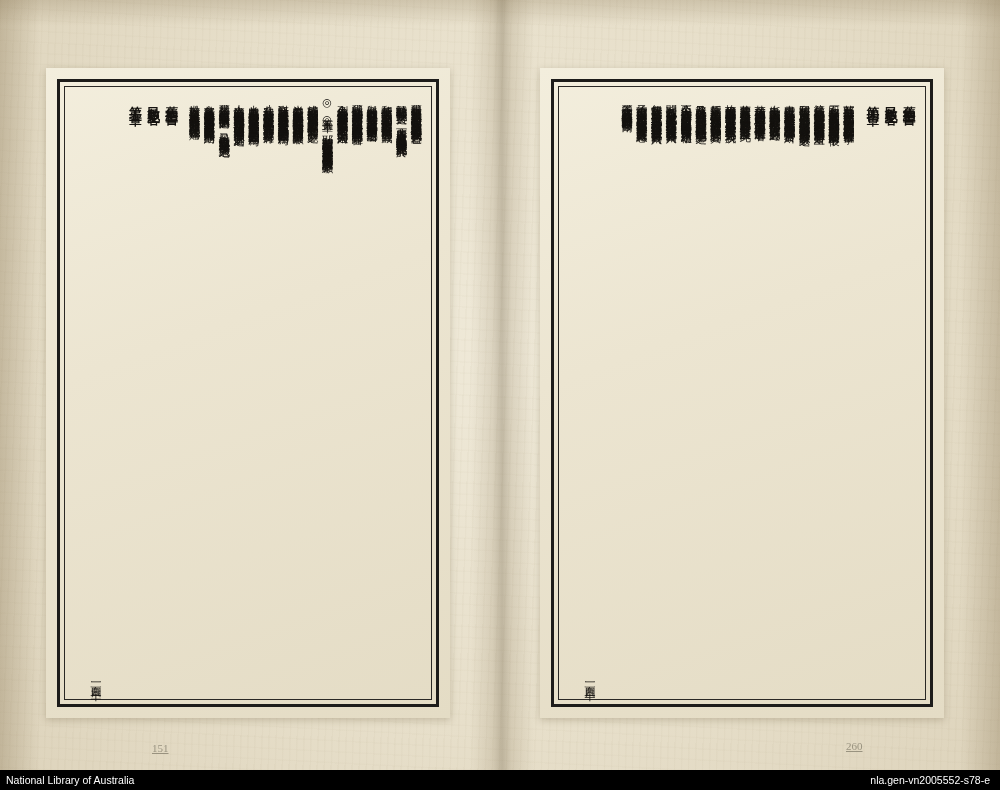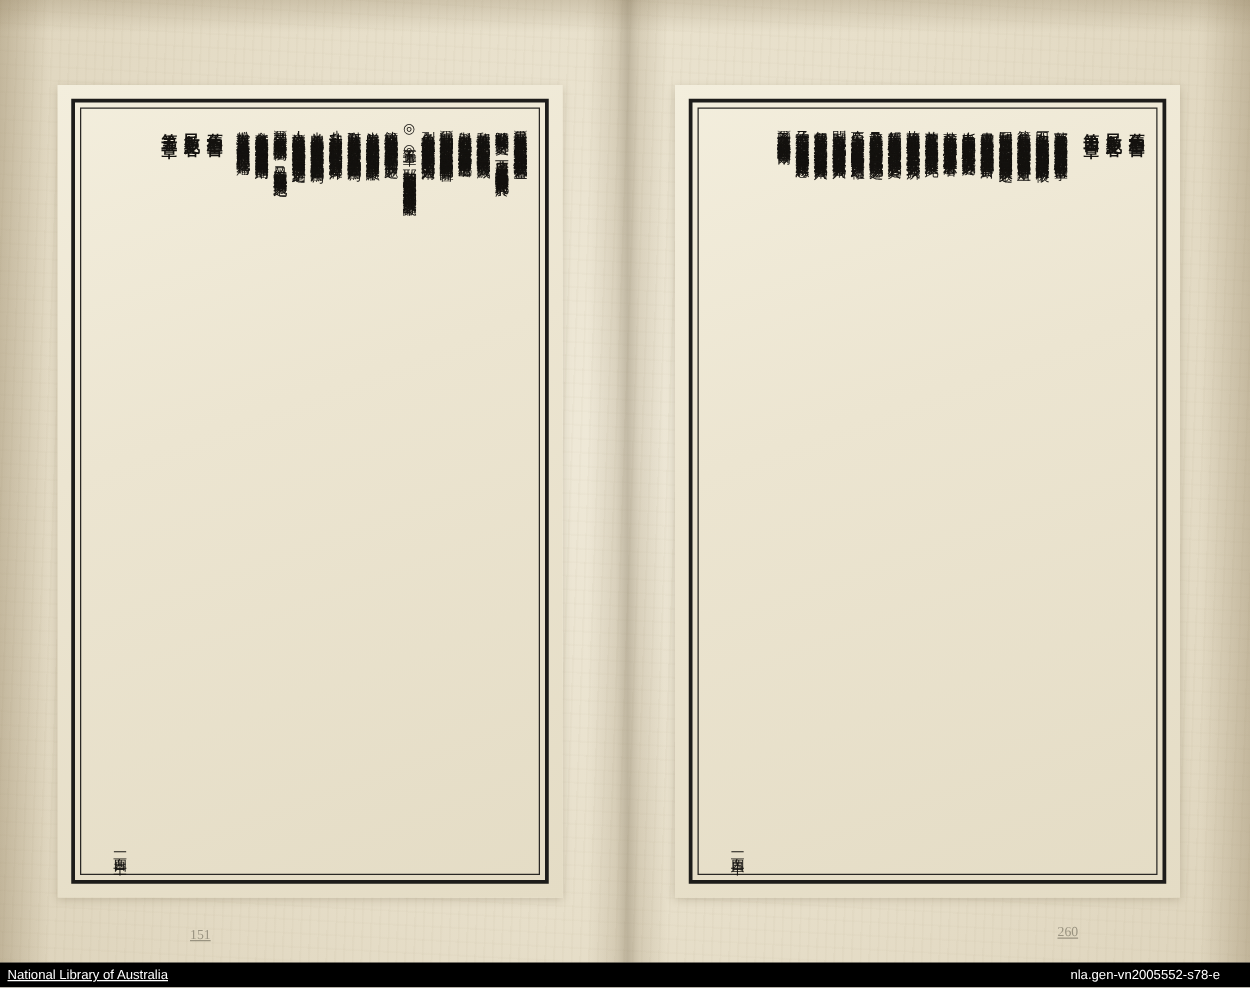--- a/index.html
+++ b/index.html
@@ -145,22 +145,22 @@
     left: 0; bottom: 0;
     width: 1000px; height: 20px;
     background: #000000;
     color: #ffffff;
     font-family: "Liberation Sans", sans-serif;
     font-size: 10.5px;
     display: flex;
     align-items: center;
     justify-content: space-between;
   }
-  .footer-left  { padding-left: 6px; text-decoration: underline; }
-  .footer-right { padding-right: 24px; }
+  .footer-left  { padding-left: 6px; }
+  .footer-right { padding-right: 10px; }
 </style>
 </head>
 <body>
 
 <div id="page">
 
   <div class="paper-bg"></div>
   <div class="paper-grain"></div>
   <div class="edge-shade-top"></div>
   <div class="edge-shade-left"></div>

